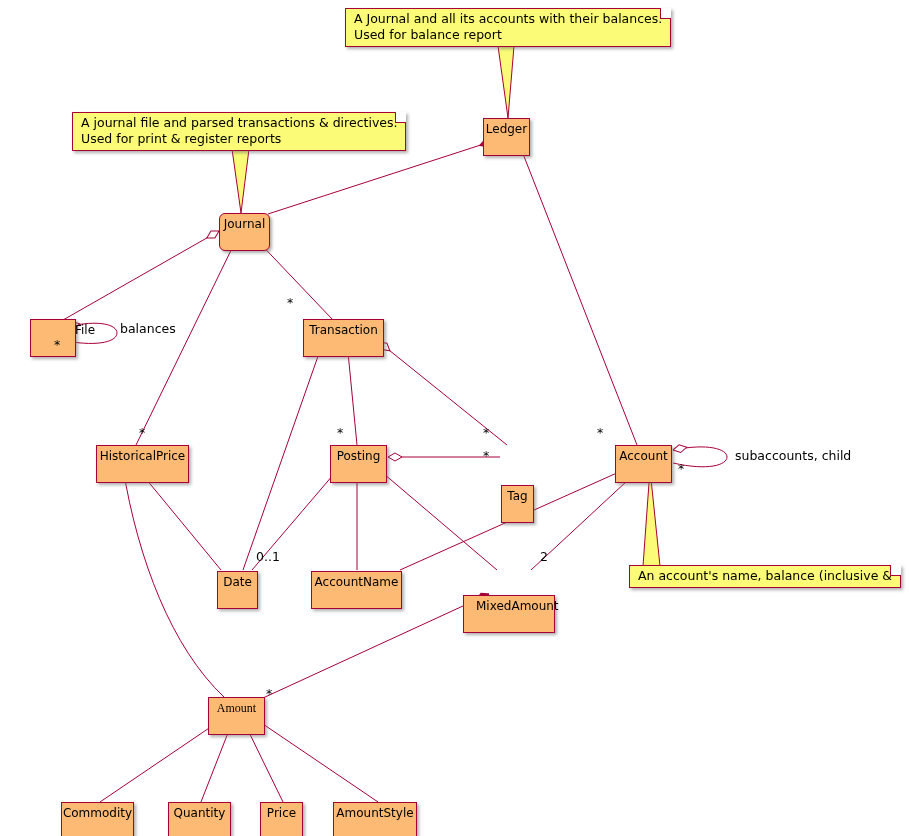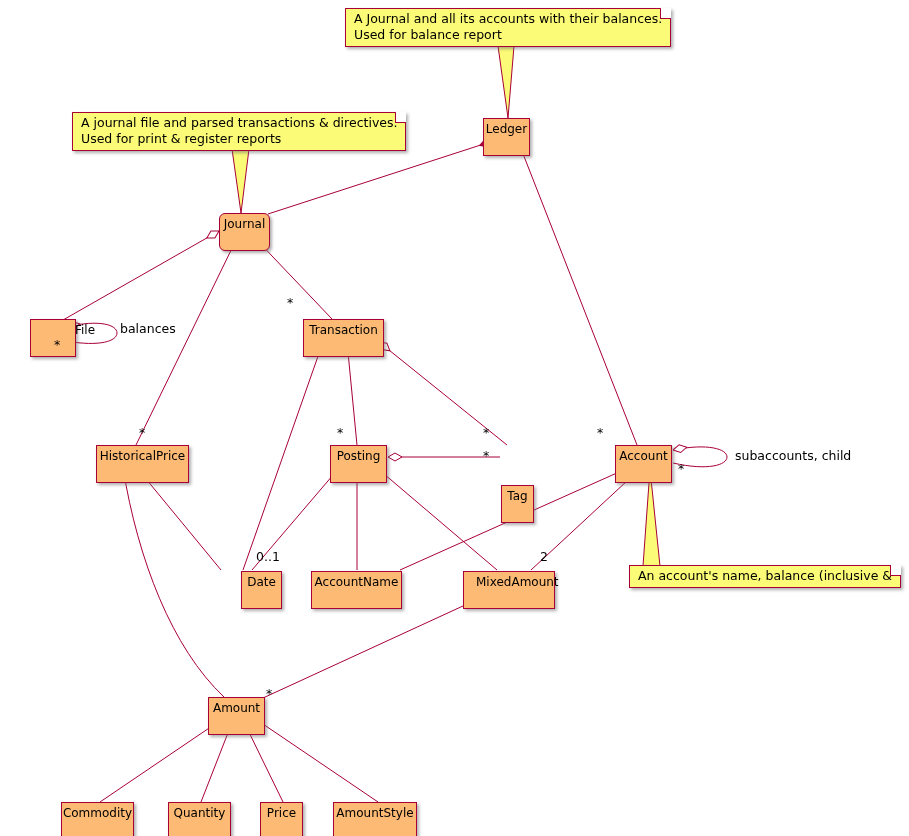--- a/index.html
+++ b/index.html
@@ -89,24 +89,24 @@
   </div>
 
   <div class="uml-class" style="left:483px;top:118px;width:47px;"><span>Ledger</span></div>
   <div class="uml-class" style="left:219px;top:213px;width:51px;border-radius:6px;"><span>Journal</span></div>
   <div class="uml-class" style="left:30px;top:319px;width:35px;padding-left:44px;"><span>File</span></div>
   <div class="uml-class" style="left:303px;top:319px;width:81px;"><span>Transaction</span></div>
   <div class="uml-class" style="left:96px;top:445px;width:93px;"><span>HistoricalPrice</span></div>
   <div class="uml-class" style="left:330px;top:445px;width:57px;"><span>Posting</span></div>
   <div class="uml-class" style="left:501px;top:445px;width:33px;margin-top:40px;"><span>Tag</span></div>
   <div class="uml-class" style="left:615px;top:445px;width:57px;"><span>Account</span></div>
-  <div class="uml-class" style="left:217px;top:571px;width:41px;margin-left:24px;"><span>Date</span></div>
+  <div class="uml-class" style="left:217px;top:571px;width:41px;"><span>Date</span></div>
   <div class="uml-class" style="left:311px;top:571px;width:91px;"><span>AccountName</span></div>
-  <div class="uml-class" style="left:463px;top:571px;width:92px;padding-left:12px;"><span>MixedAmount</span></div>
-  <div class="uml-class" style="left:208px;top:697px;width:57px;"><span>Amount</span></div>
+  <div class="uml-class" style="left:463px;top:595px;width:92px;padding-left:12px;"><span>MixedAmount</span></div>
+  <div class="uml-class" style="left:208px;top:697px;width:57px;font-family:Liberation Serif, serif;"><span>Amount</span></div>
   <div class="uml-class" style="left:61px;top:802px;width:73px;"><span>Commodity</span></div>
   <div class="uml-class" style="left:168px;top:802px;width:63px;"><span>Quantity</span></div>
   <div class="uml-class" style="left:260px;top:802px;width:43px;"><span>Price</span></div>
   <div class="uml-class" style="left:333px;top:802px;width:84px;"><span>AmountStyle</span></div>
 
   <span class="elabel" style="left:120px;top:321px;">balances</span>
   <span class="elabel" style="left:54px;top:337px;">*</span>
   <span class="elabel" style="left:287px;top:295px;">*</span>
   <span class="elabel" style="left:139px;top:425px;">*</span>
   <span class="elabel" style="left:337px;top:425px;">*</span>

